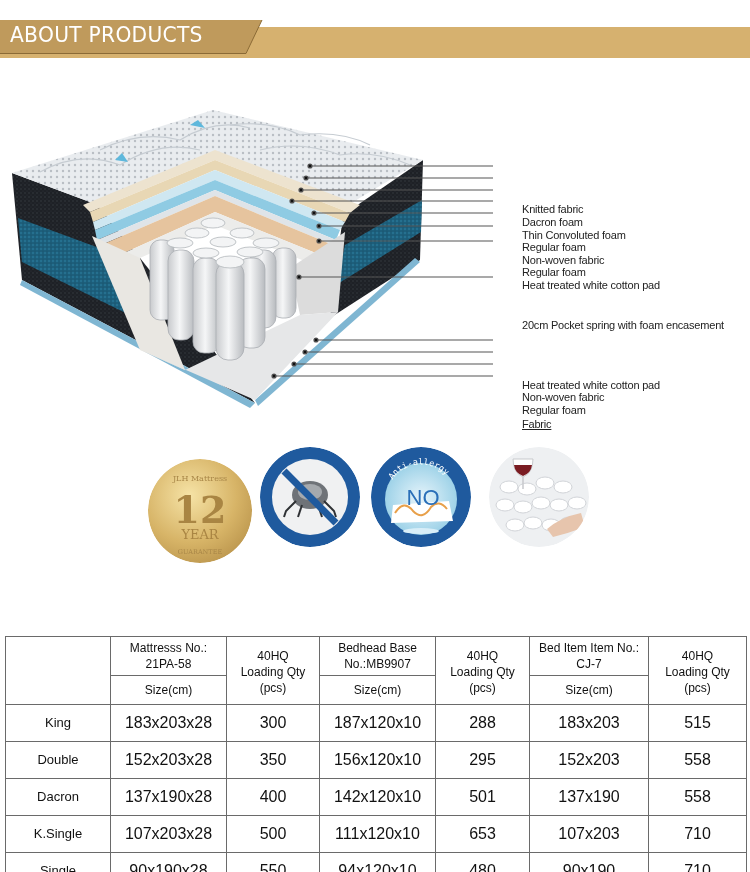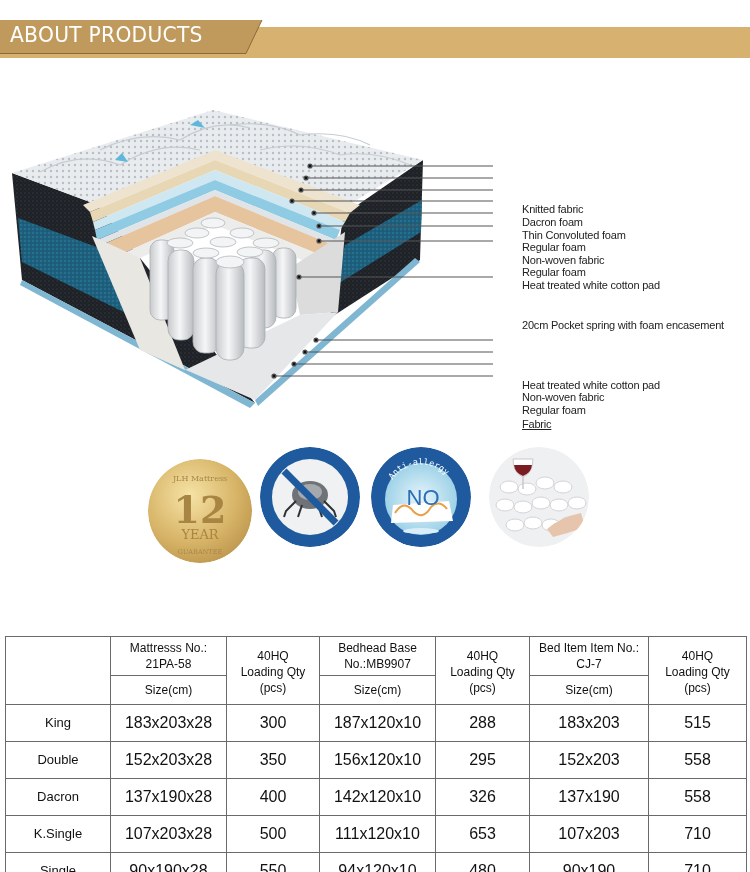--- a/index.html
+++ b/index.html
@@ -304,21 +304,21 @@
     <td>156x120x10</td>
     <td>295</td>
     <td>152x203</td>
     <td>558</td>
   </tr>
   <tr class="drow">
     <td class="size-name">Dacron</td>
     <td>137x190x28</td>
     <td>400</td>
     <td>142x120x10</td>
-    <td>326</td>
+    <td>501</td>
     <td>137x190</td>
     <td>558</td>
   </tr>
   <tr class="drow">
     <td class="size-name">K.Single</td>
     <td>107x203x28</td>
     <td>500</td>
     <td>111x120x10</td>
     <td>653</td>
     <td>107x203</td>

